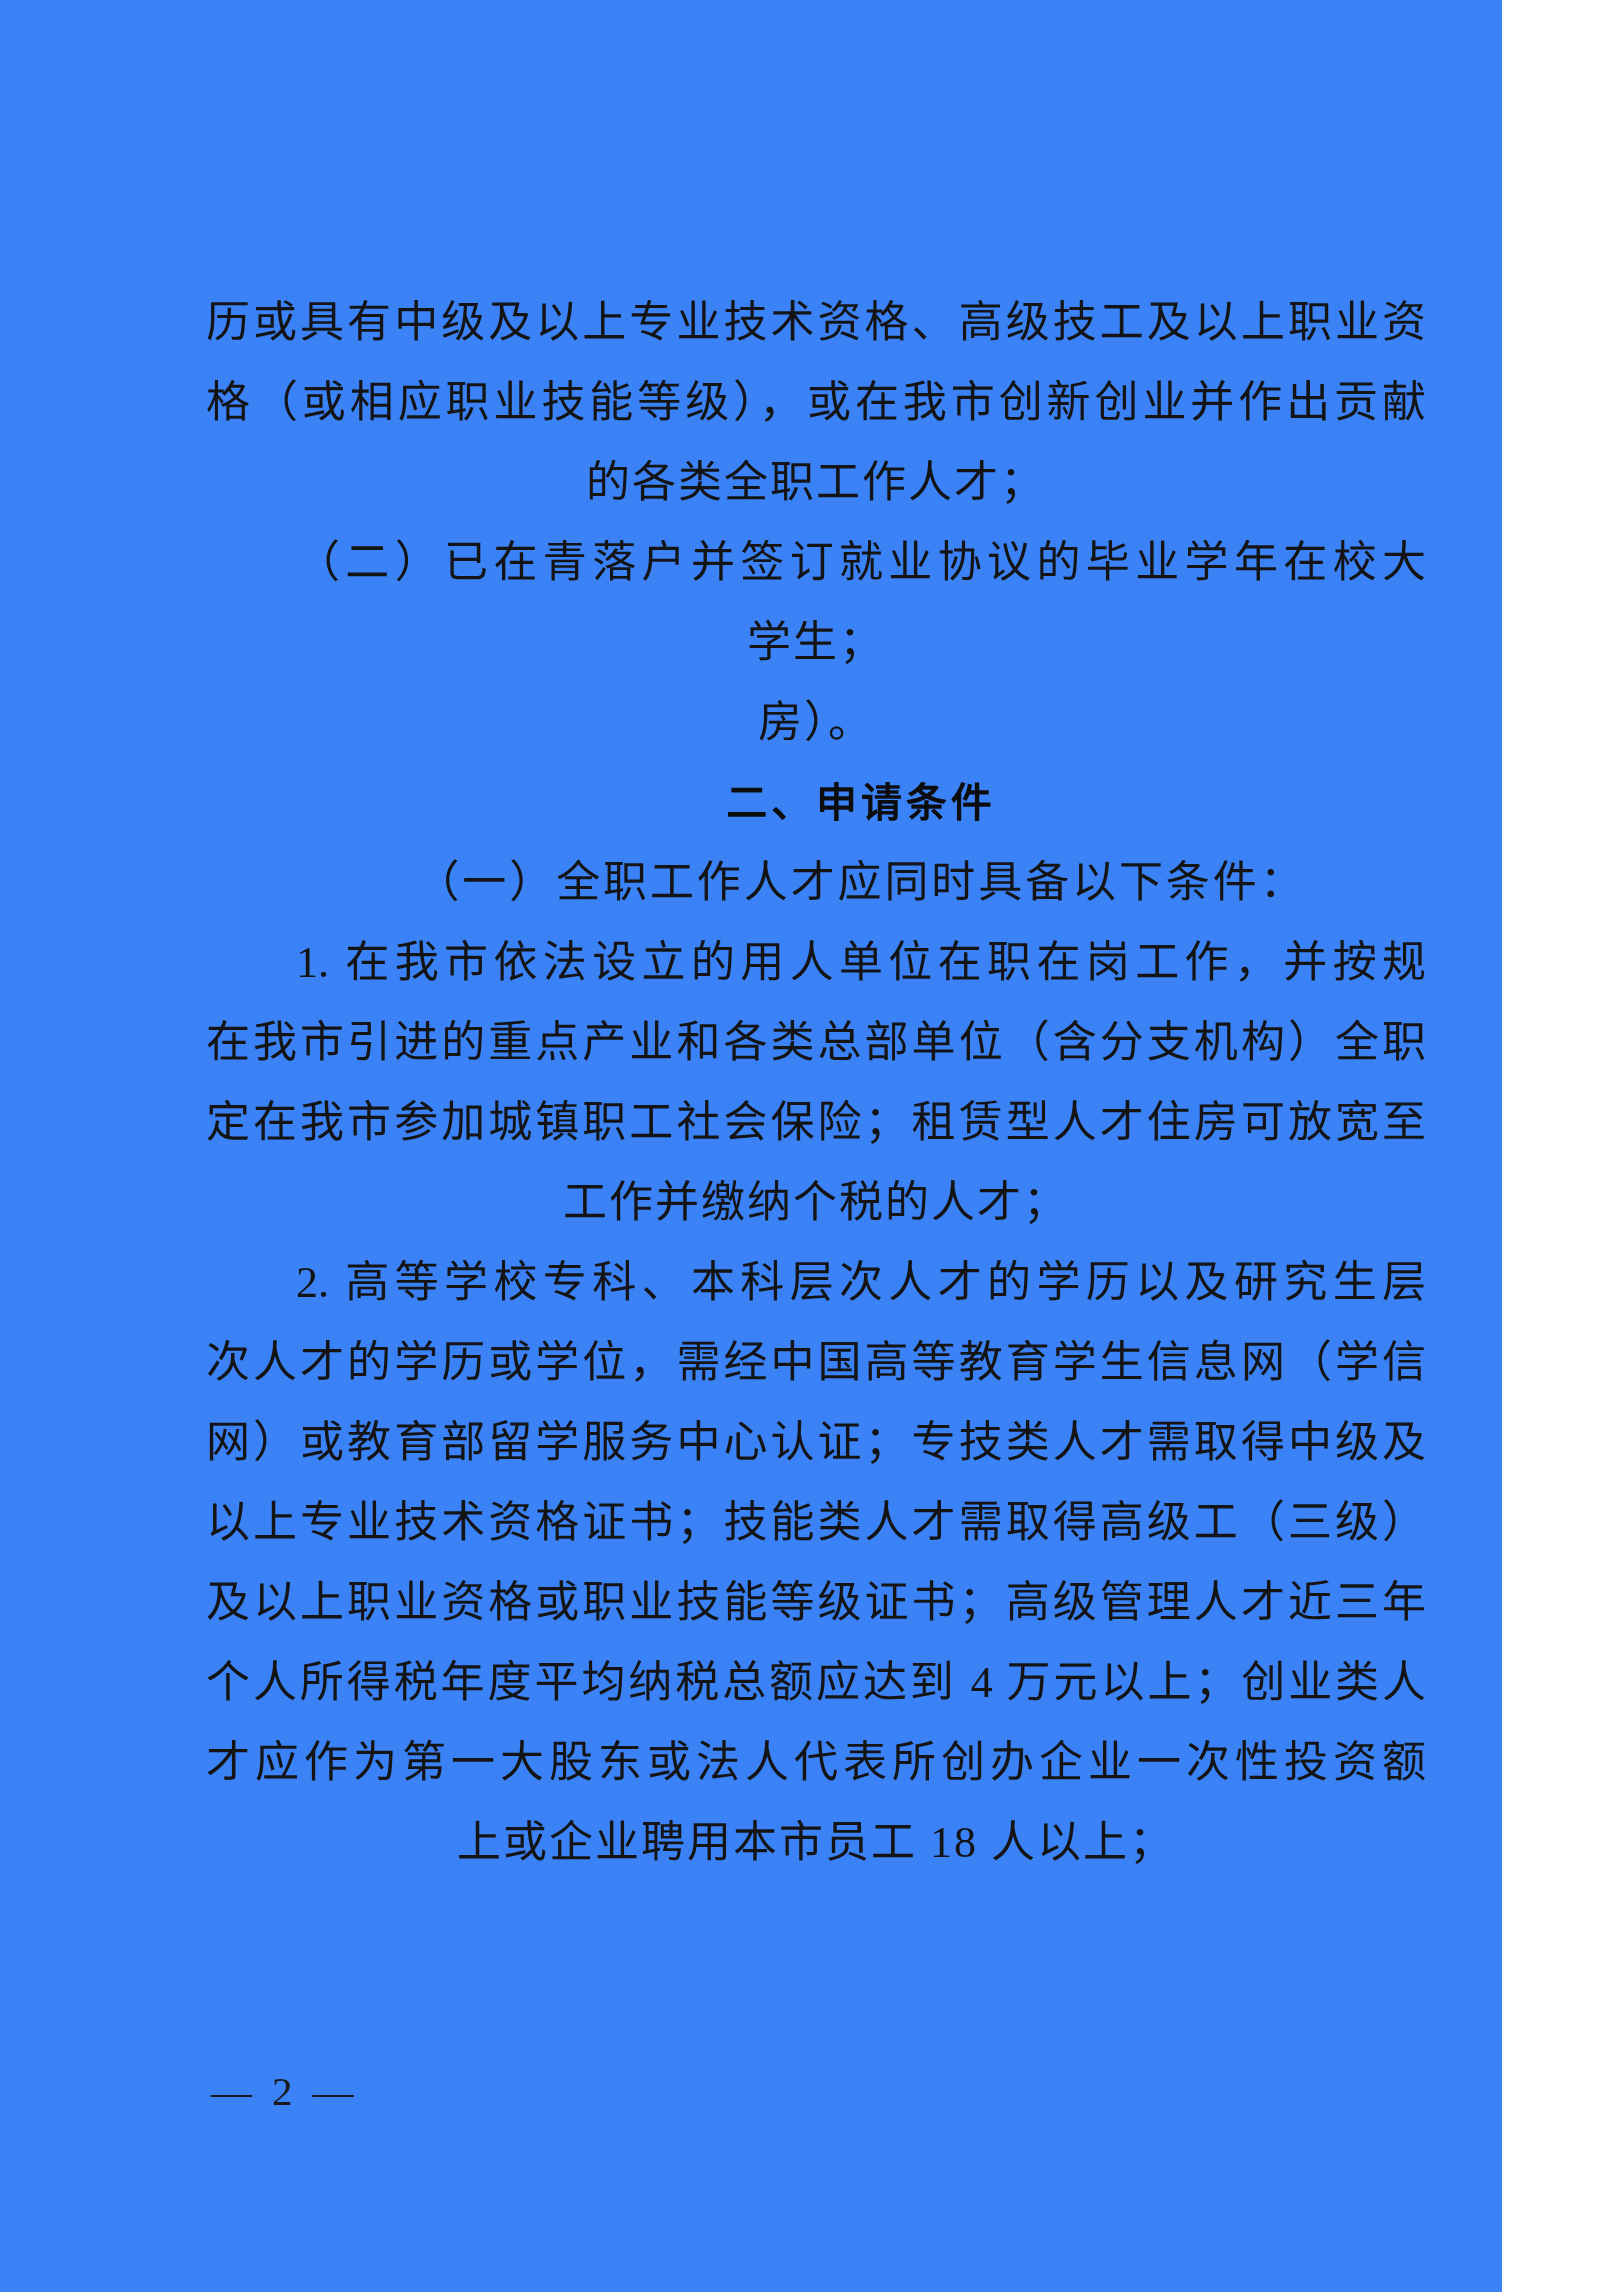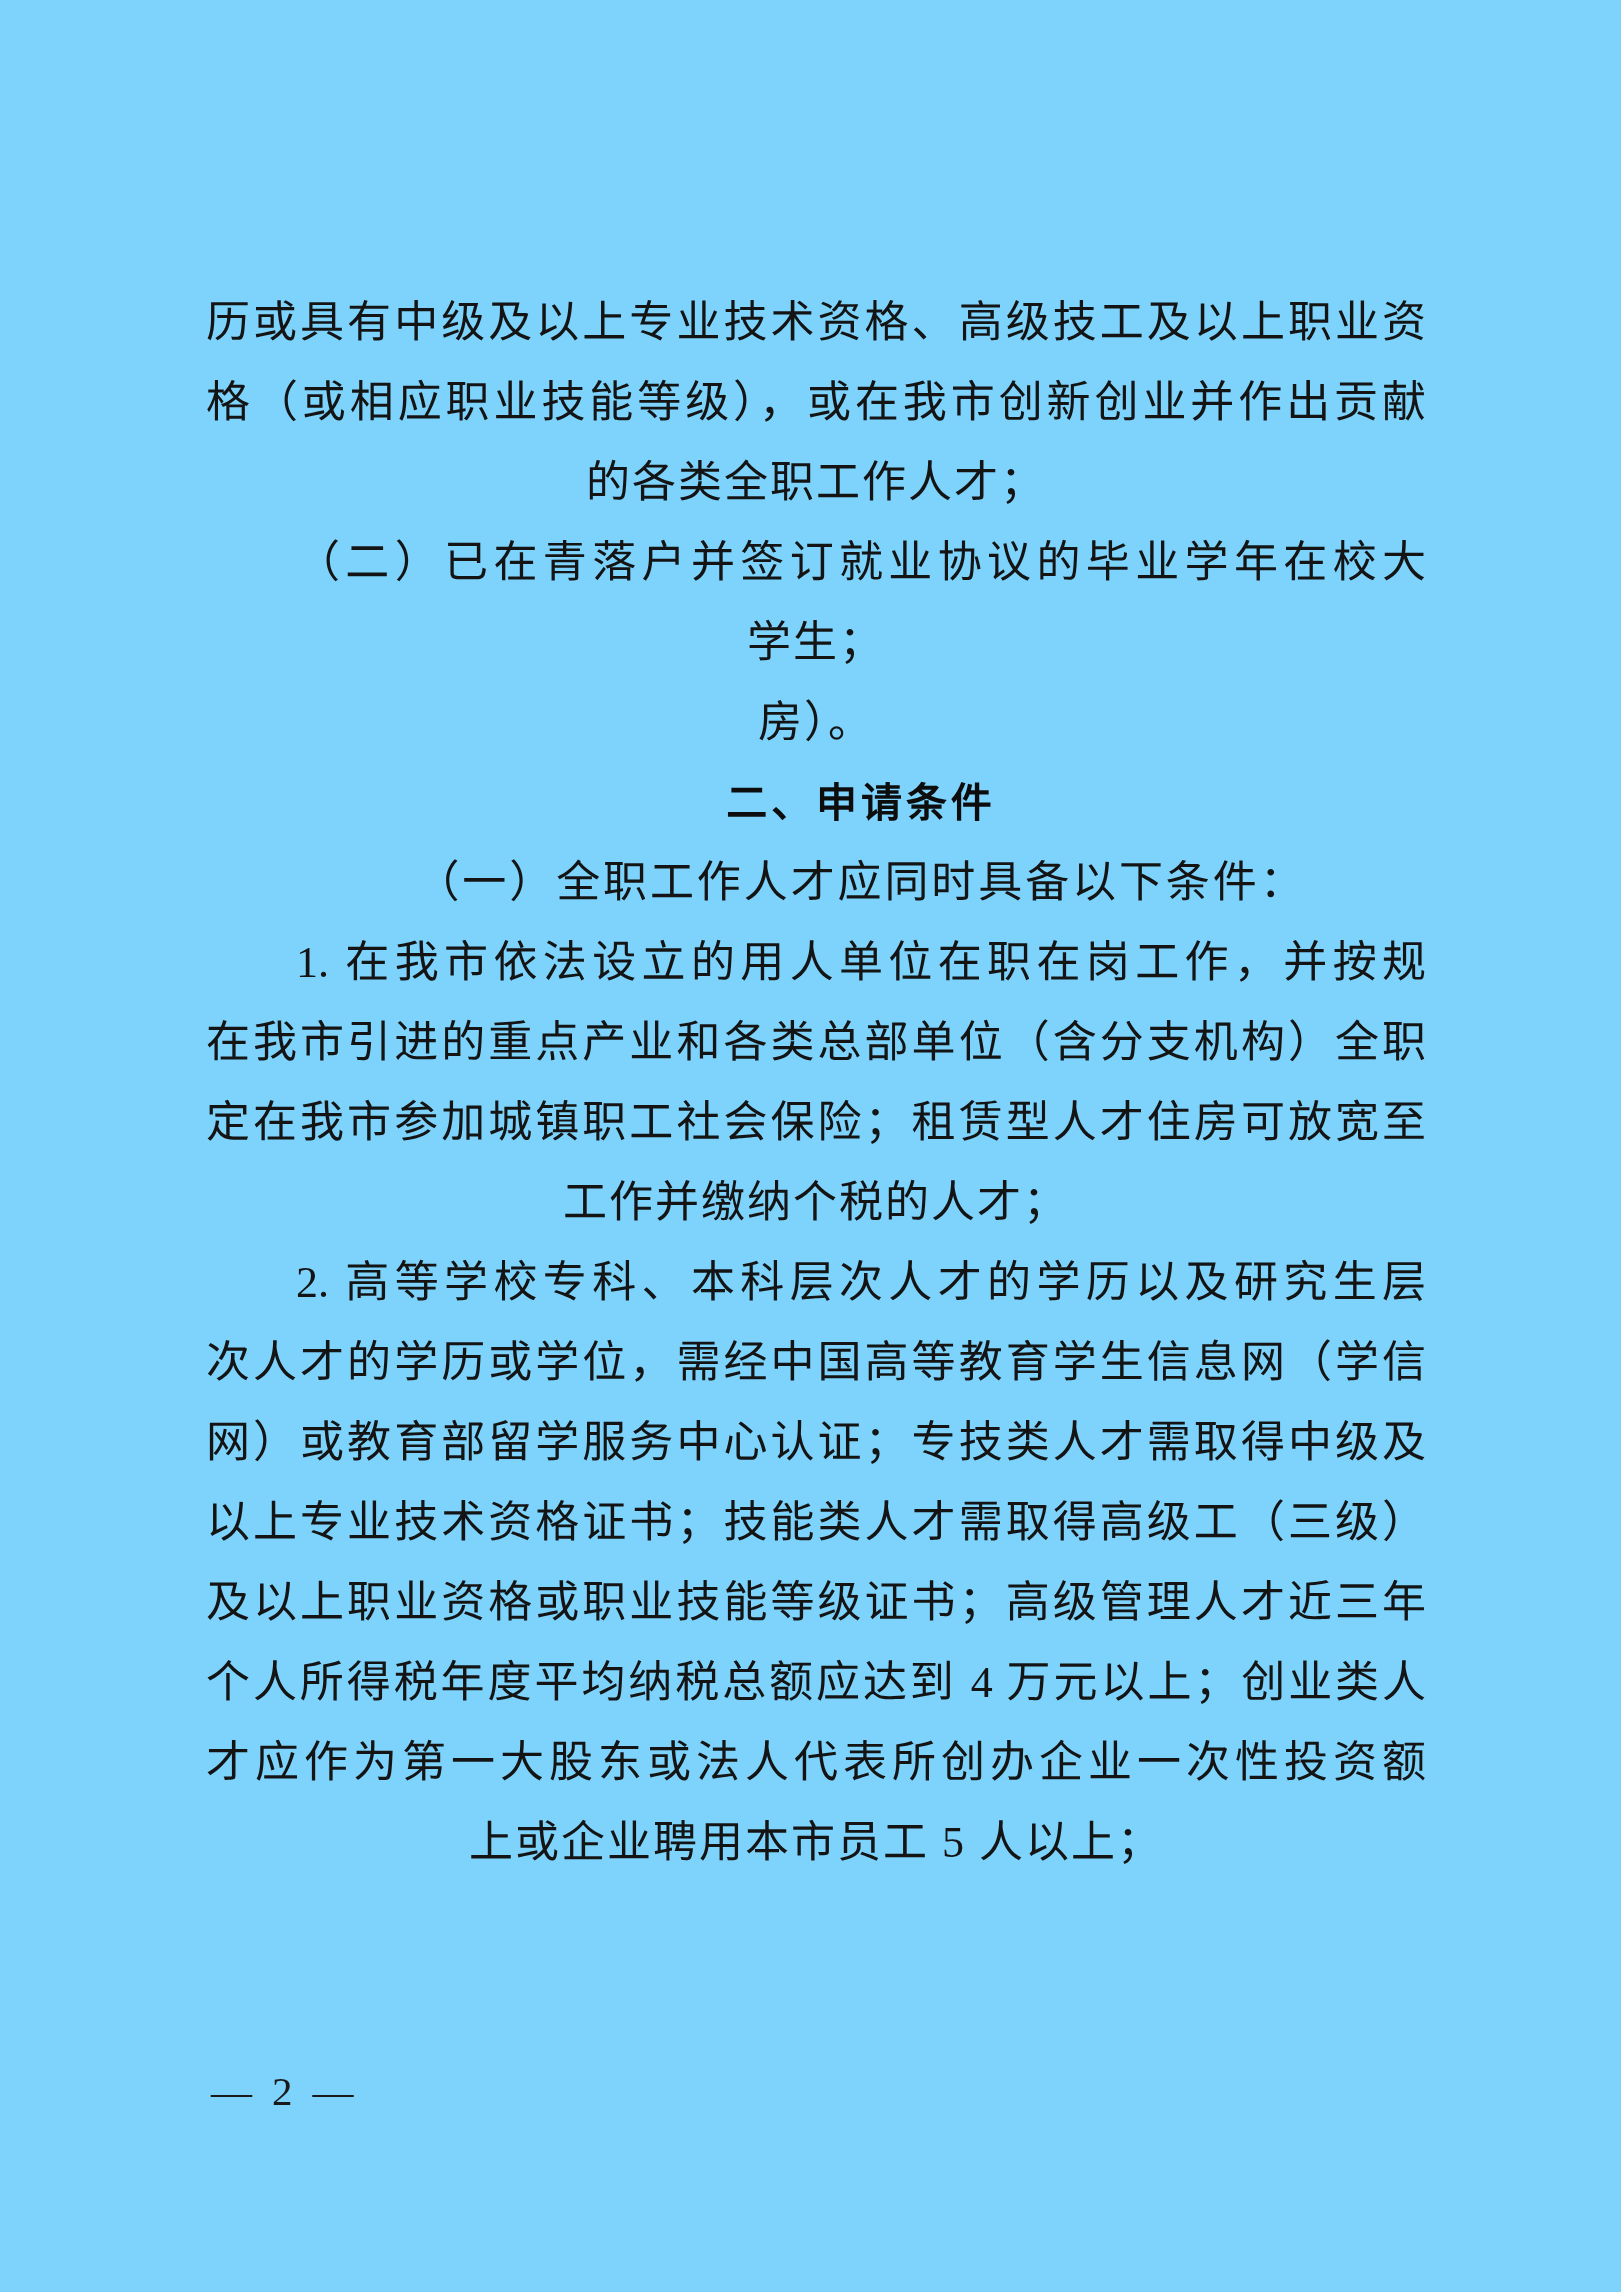--- a/index.html
+++ b/index.html
@@ -2,23 +2,23 @@
 <html lang="zh-CN"><head>
 <meta charset="utf-8">
 <style>
   html, body {
     margin: 0;
     padding: 0;
     background: #ffffff;
   }
   .page {
     position: relative;
-    width: 1621px;
+    width: 1502px;
     height: 2293px;
-    background: #7dd3fc;
+    background: #3b82f6;
     overflow: hidden;
     font-family: "Liberation Serif", "DejaVu Serif", serif;
     color: #141414;
   }
   .text-block {
     position: absolute;
     left: 206px;
     top: 283px;
     width: 1220px;
   }
@@ -84,20 +84,20 @@
     <p class="line fill">在我市引进的重点产业和各类总部单位（含分支机构）全职</p>
     <p class="line fill">定在我市参加城镇职工社会保险；租赁型人才住房可放宽至</p>
     <p class="line">工作并缴纳个税的人才；</p>
     <p class="line fill indent">2. 高等学校专科、本科层次人才的学历以及研究生层</p>
     <p class="line fill">次人才的学历或学位，需经中国高等教育学生信息网（学信</p>
     <p class="line fill">网）或教育部留学服务中心认证；专技类人才需取得中级及</p>
     <p class="line fill">以上专业技术资格证书；技能类人才需取得高级工（三级）</p>
     <p class="line fill">及以上职业资格或职业技能等级证书；高级管理人才近三年</p>
     <p class="line fill">个人所得税年度平均纳税总额应达到 4 万元以上；创业类人</p>
     <p class="line fill">才应作为第一大股东或法人代表所创办企业一次性投资额</p>
-    <p class="line">上或企业聘用本市员工 5 人以上；</p>
+    <p class="line">上或企业聘用本市员工 18 人以上；</p>
   </section>
 
   <footer class="page-footer">
     <span>— 2 —</span>
   </footer>
 </main>
 
 
 </body></html>

